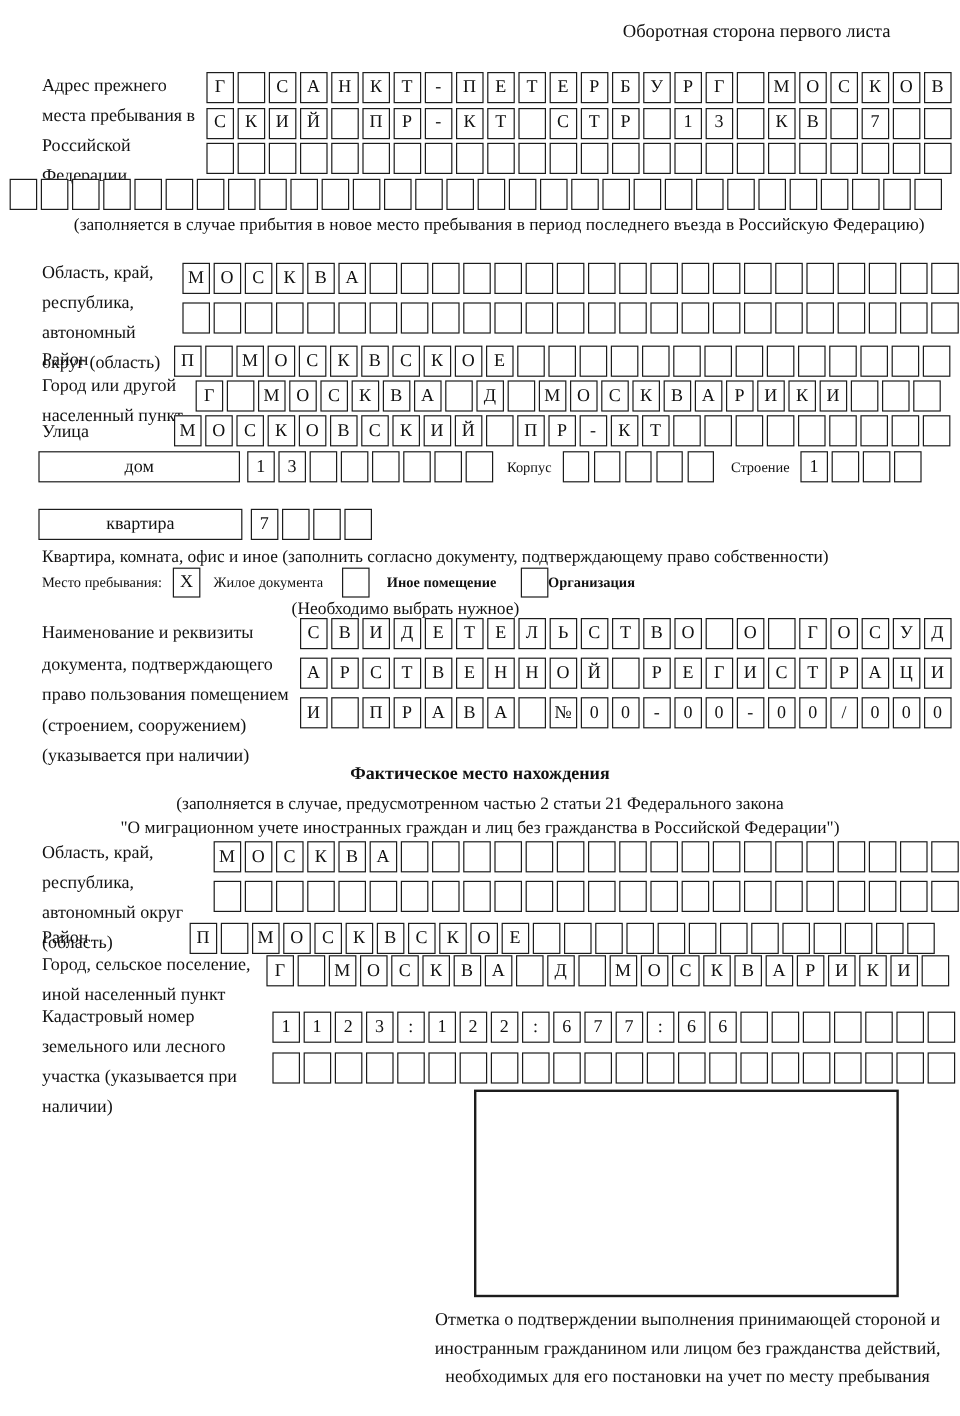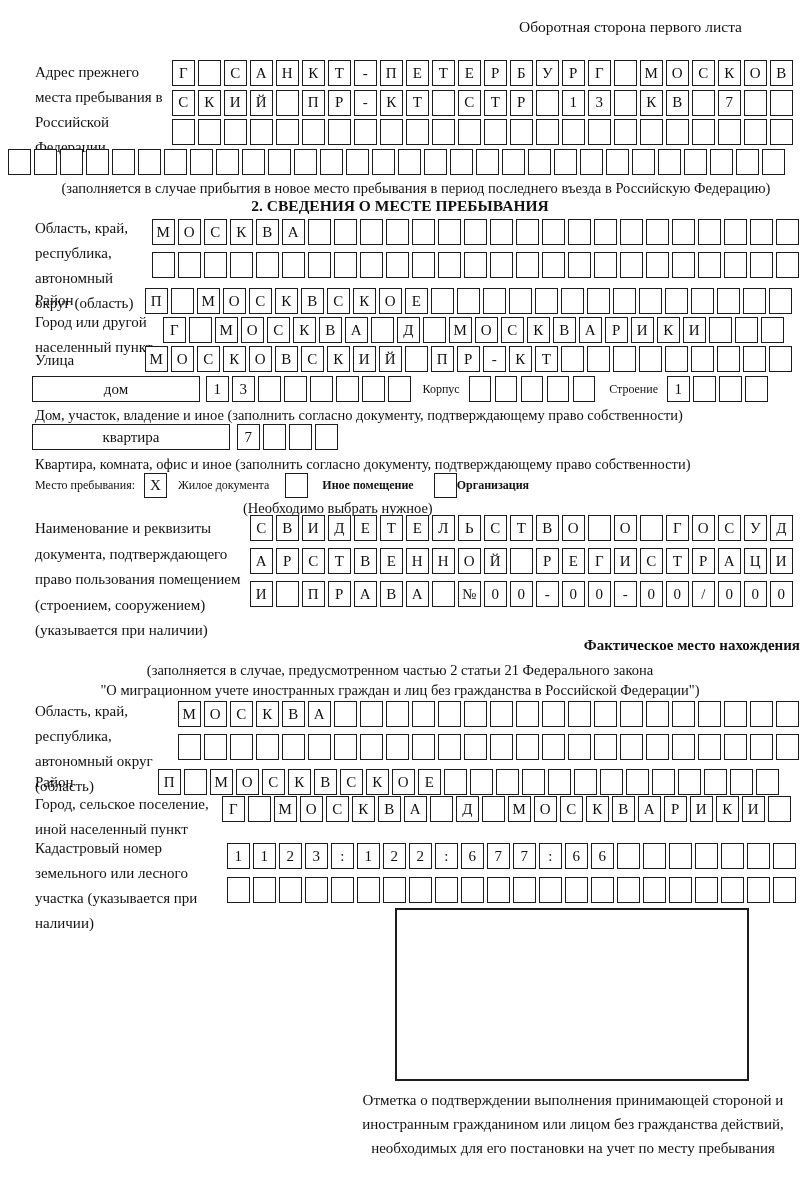--- a/index.html
+++ b/index.html
@@ -147,21 +147,20 @@
       <span class="cell"></span>
       <span class="cell"></span>
       <span class="cell"></span>
       <span class="cell"></span>
       <span class="cell"></span>
       <span class="cell"></span>
       <span class="cell"></span>
     </div>
   <div class="abs cap center" style="top:179px;left:16px;">(заполняется в случае прибытия в новое место пребывания в период последнего въезда в Российскую Федерацию)</div>
 
-  <div class="abs center bold" style="top:197px;left:0;font-size:15.5px;">2. СВЕДЕНИЯ О МЕСТЕ ПРЕБЫВАНИЯ</div>
 
   <div class="abs lbl" style="top:216px;left:35px;width:112px;">Область, край, республика, автономный округ (область)</div>
   <div class="abs gap7" style="top:219px;left:152px;">
     <div class="cellrow">
         <span class="cell">М</span>
         <span class="cell">О</span>
         <span class="cell">С</span>
         <span class="cell">К</span>
         <span class="cell">В</span>
         <span class="cell">А</span>
@@ -321,24 +320,23 @@
         <span class="cell"></span>
       </div>
     <div class="ilabel" style="padding:0 9px 0 14px;">Строение</div>
     <div class="cellrow">
         <span class="cell">1</span>
         <span class="cell"></span>
         <span class="cell"></span>
         <span class="cell"></span>
       </div>
   </div>
-  <div class="abs cap" style="top:406px;left:35px;">Дом, участок, владение и иное (заполнить согласно документу, подтверждающему право собственности)</div>
 
   <div class="abs inlinerow" style="top:424px;left:32px;">
-    <div class="wbox" style="width:198px;margin-right:7px;">квартира</div>
+    <div class="wbox" style="width:170px;margin-right:7px;">квартира</div>
     <div class="cellrow">
         <span class="cell">7</span>
         <span class="cell"></span>
         <span class="cell"></span>
         <span class="cell"></span>
       </div>
   </div>
   <div class="abs cap" style="top:455px;left:35px;">Квартира, комната, офис и иное (заполнить согласно документу, подтверждающему право собственности)</div>
 
   <div class="abs inlinerow" style="top:473px;left:35px;">
@@ -418,21 +416,21 @@
         <span class="cell">-</span>
         <span class="cell">0</span>
         <span class="cell">0</span>
         <span class="cell">/</span>
         <span class="cell">0</span>
         <span class="cell">0</span>
         <span class="cell">0</span>
       </div>
   </div>
 
-  <div class="abs center bold" style="top:637px;left:0;font-size:15px;text-align:right;">Фактическое место нахождения</div>
+  <div class="abs center bold" style="top:637px;left:0;font-size:15px;">Фактическое место нахождения</div>
   <div class="abs cap center" style="top:661px;left:0;">(заполняется в случае, предусмотренном частью 2 статьи 21 Федерального закона</div>
   <div class="abs cap center" style="top:681px;left:0;">"О миграционном учете иностранных граждан и лиц без гражданства в Российской Федерации")</div>
 
   <div class="abs lbl" style="top:699px;left:35px;width:140px;">Область, край, республика, автономный округ (область)</div>
   <div class="abs gap7" style="top:701px;left:178px;">
     <div class="cellrow">
         <span class="cell">М</span>
         <span class="cell">О</span>
         <span class="cell">С</span>
         <span class="cell">К</span>

